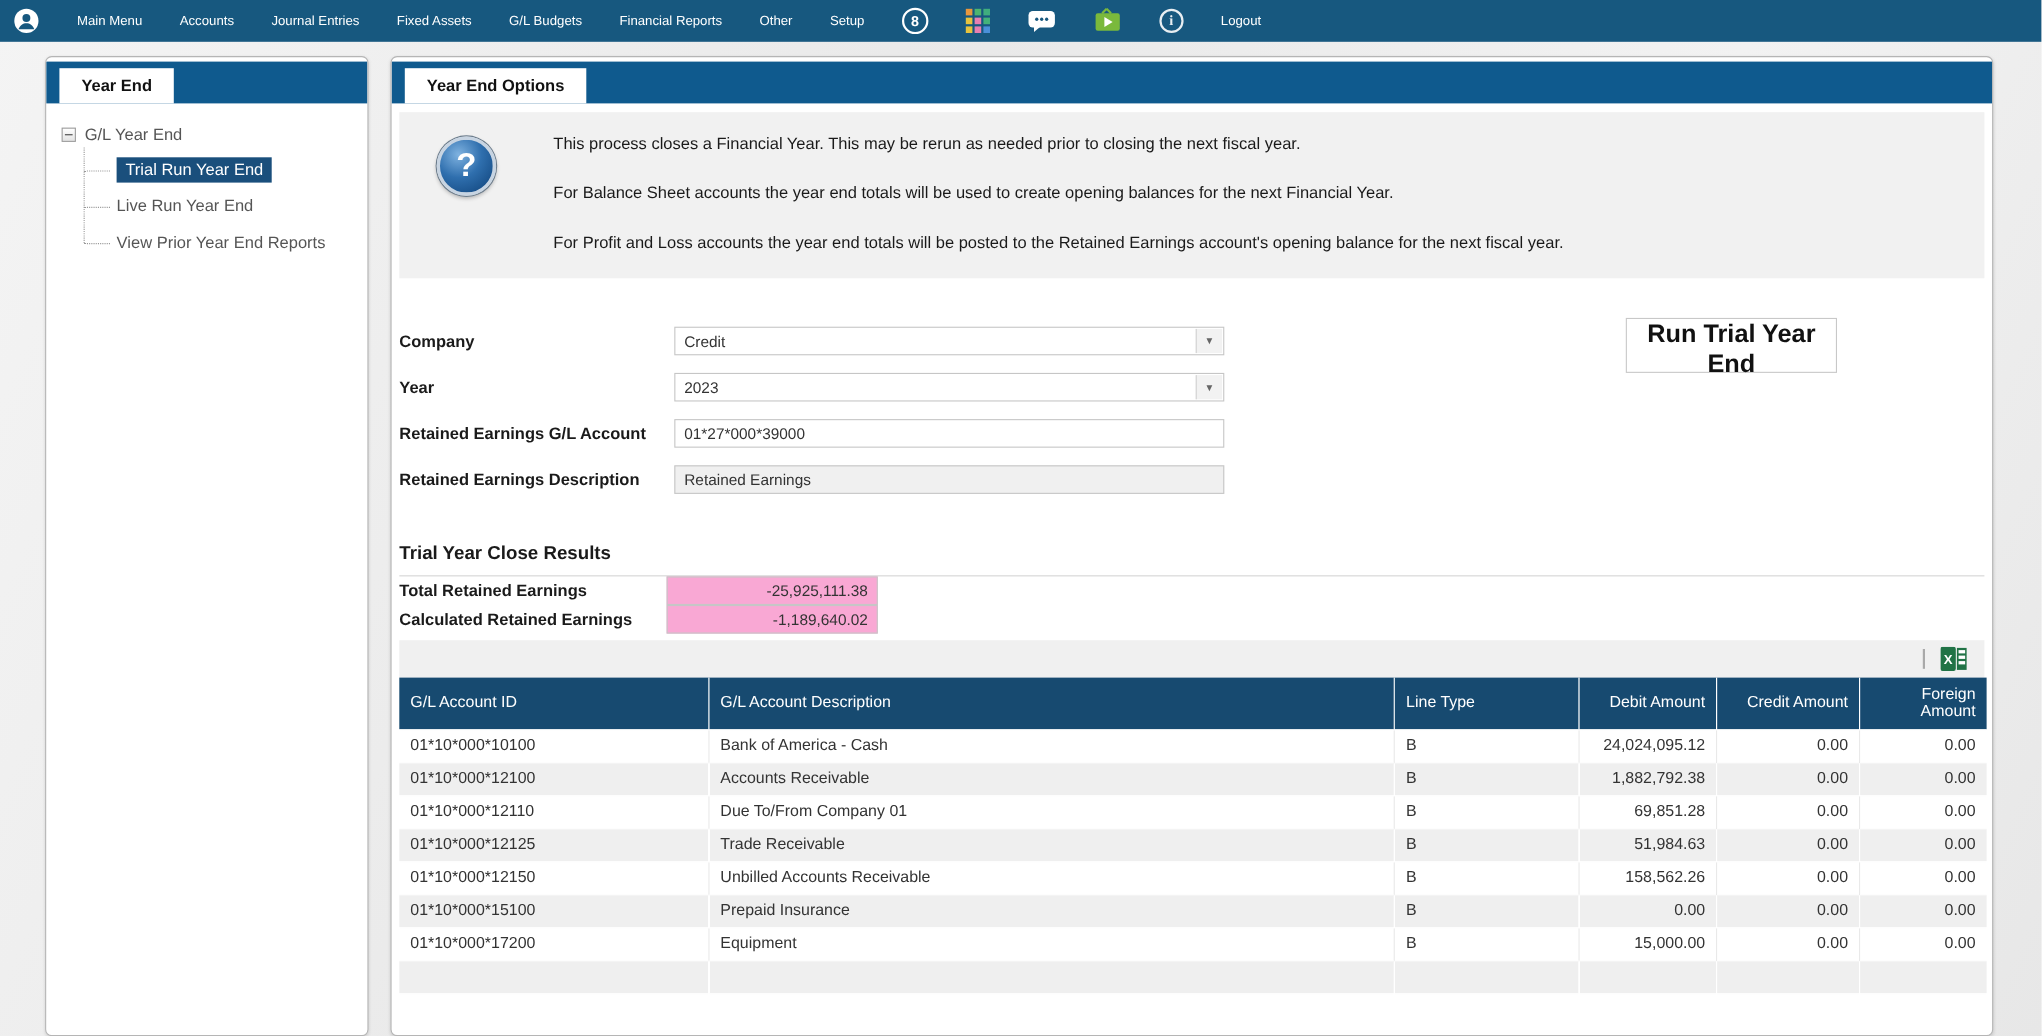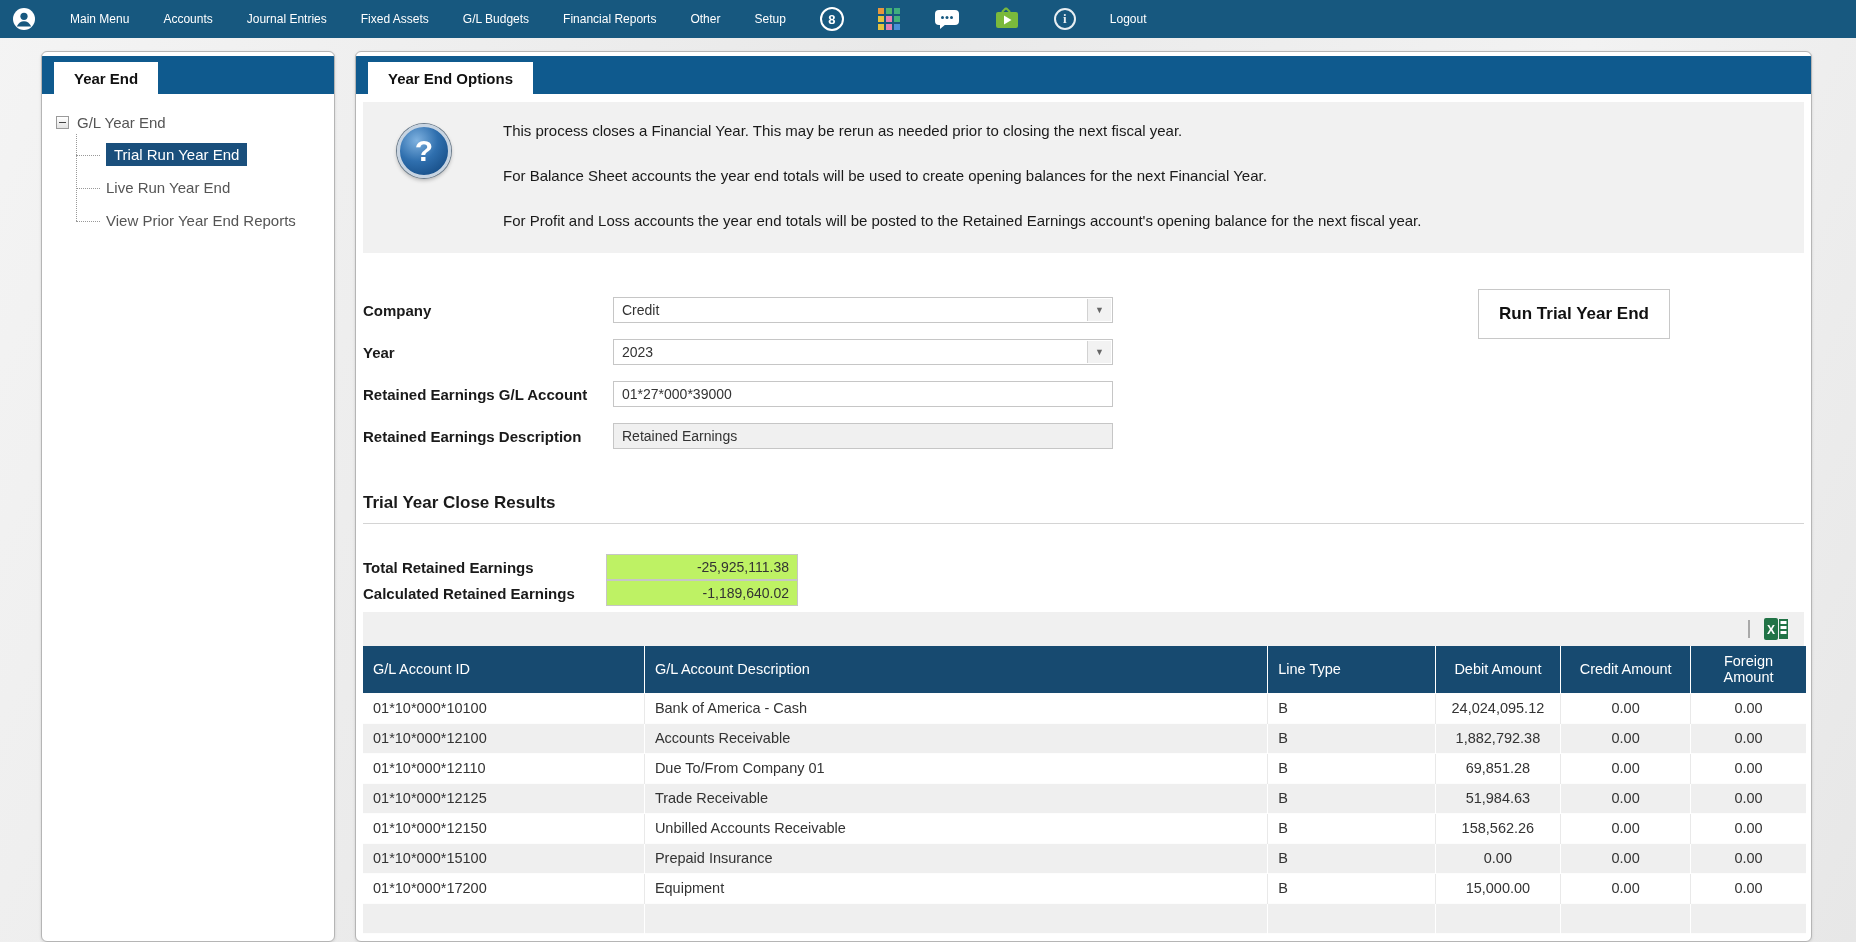--- a/index.html
+++ b/index.html
@@ -106,50 +106,50 @@
   }
   .txt-input {
     width:500px; height:26px; border:1px solid #c6c6c6; background:#fff;
     font-family:"Liberation Sans",sans-serif; font-size:14px; color:#333; padding:0 8px;
   }
   .txt-input.readonly { background:#f0f0f0; }
 
   .run-btn {
     position:absolute; left:1115px; top:-8px; width:192px; height:50px;
     background:#fff; border:1px solid #c8c8c8;
-    font-family:"Liberation Sans",sans-serif; font-weight:bold; font-size:17px; color:#111;
+    font-family:"Liberation Sans",sans-serif; font-weight:bold; font-size:23px; color:#111;
     cursor:pointer;
   }
 
   .results { margin:44px 7px 0 7px; }
   .results h2 { font-size:17px; font-weight:bold; }
   .results hr { border:none; border-top:1px solid #d4d4d4; margin-top:10px; }
   .res-row { display:flex; align-items:center; height:26px; margin-top:0; }
-  .res-row:first-of-type { margin-top:30px; }
+  .res-row:first-of-type { }
   .res-row label { width:243px; font-weight:bold; font-size:15px; }
   .num-box {
-    width:192px; height:26px; border:1px solid #c6c6c6; background:#bef264;
+    width:192px; height:26px; border:1px solid #c6c6c6; background:#f9a8d4;
     font-family:"Liberation Sans",sans-serif; font-size:14px; color:#333;
     text-align:right; padding:0 8px;
   }
 
   .grid-toolbar {
     margin:6px 7px 0 7px; height:34px; background:#f0f0f0;
     display:flex; align-items:center; justify-content:flex-end; gap:14px; padding-right:16px;
   }
   .tb-sep { width:2px; height:18px; background:#a9a9a9; }
   .excel-btn { cursor:pointer; display:flex; }
 
   table.grid { margin:0 7px; width:1443px; border-collapse:collapse; table-layout:fixed; }
   table.grid th {
     background:#174A70; color:#fff; font-weight:normal; font-size:14.5px;
     height:47px; vertical-align:middle; text-align:left; padding:0 10px;
   }
   table.grid th + th { border-left:1px solid #fff; }
-  table.grid th.num, table.grid td.num { text-align:center;margin-left:36px; }
+  table.grid th.num, table.grid td.num { text-align:right;margin-left:36px; }
   table.grid td {
     font-size:14.5px; color:#333; height:30px; padding:0 10px;
     white-space:nowrap; overflow:hidden;
   }
   table.grid td + td { border-left:1px solid #e9e9e9; }
   table.grid tr.alt td { background:#efefef; border-left-color:#fff; }
   table.grid tr { border-bottom:1px solid #fdfdfd; }
 </style>
 </head>
 <body>

